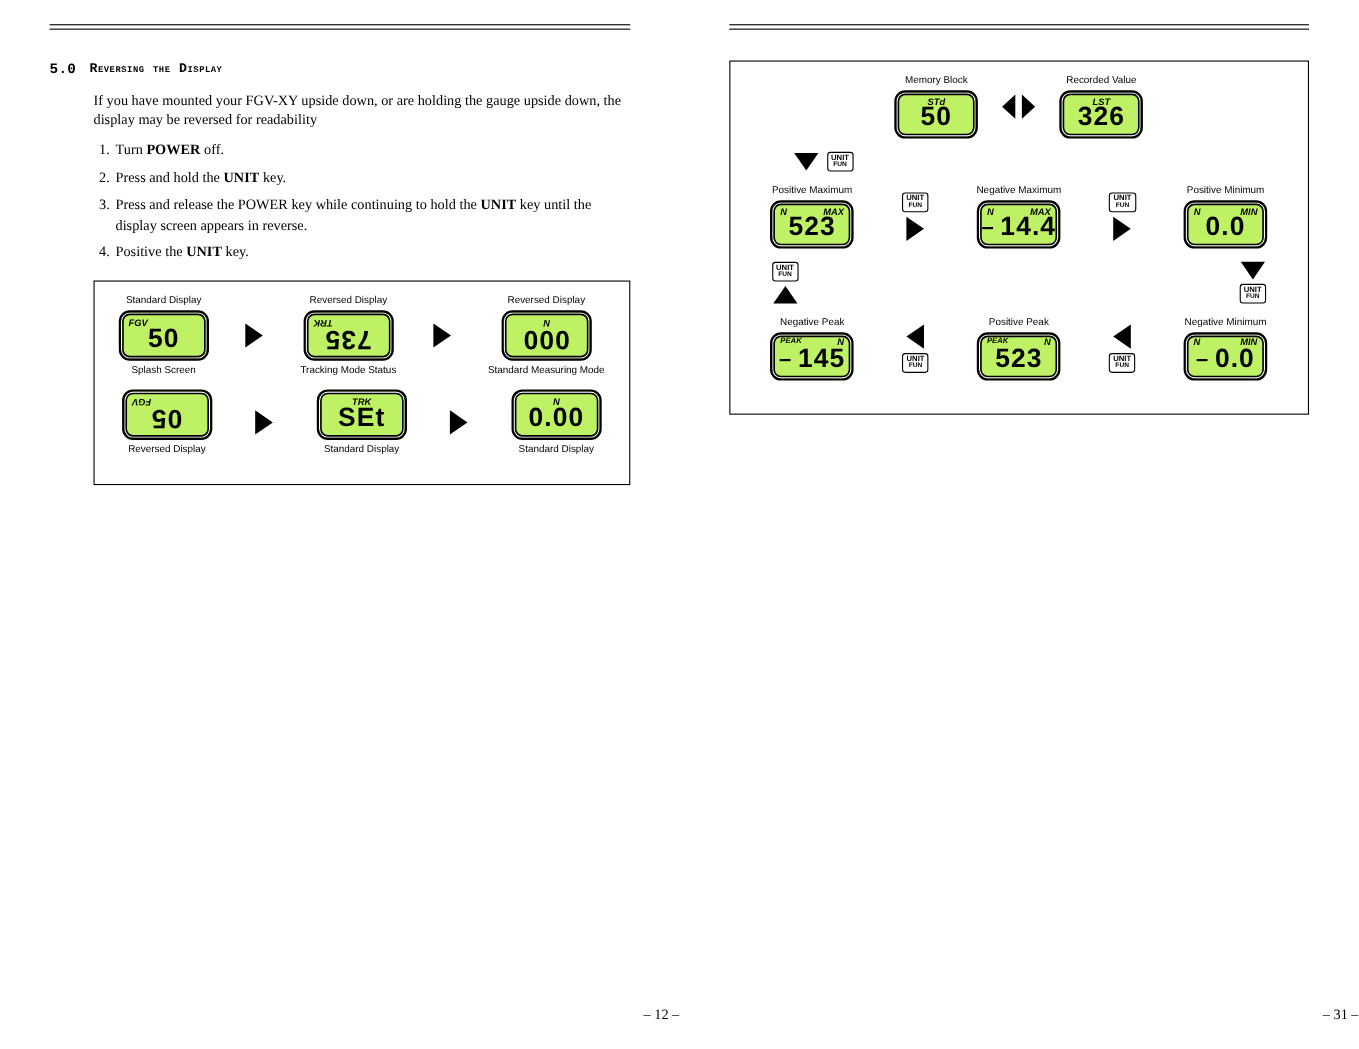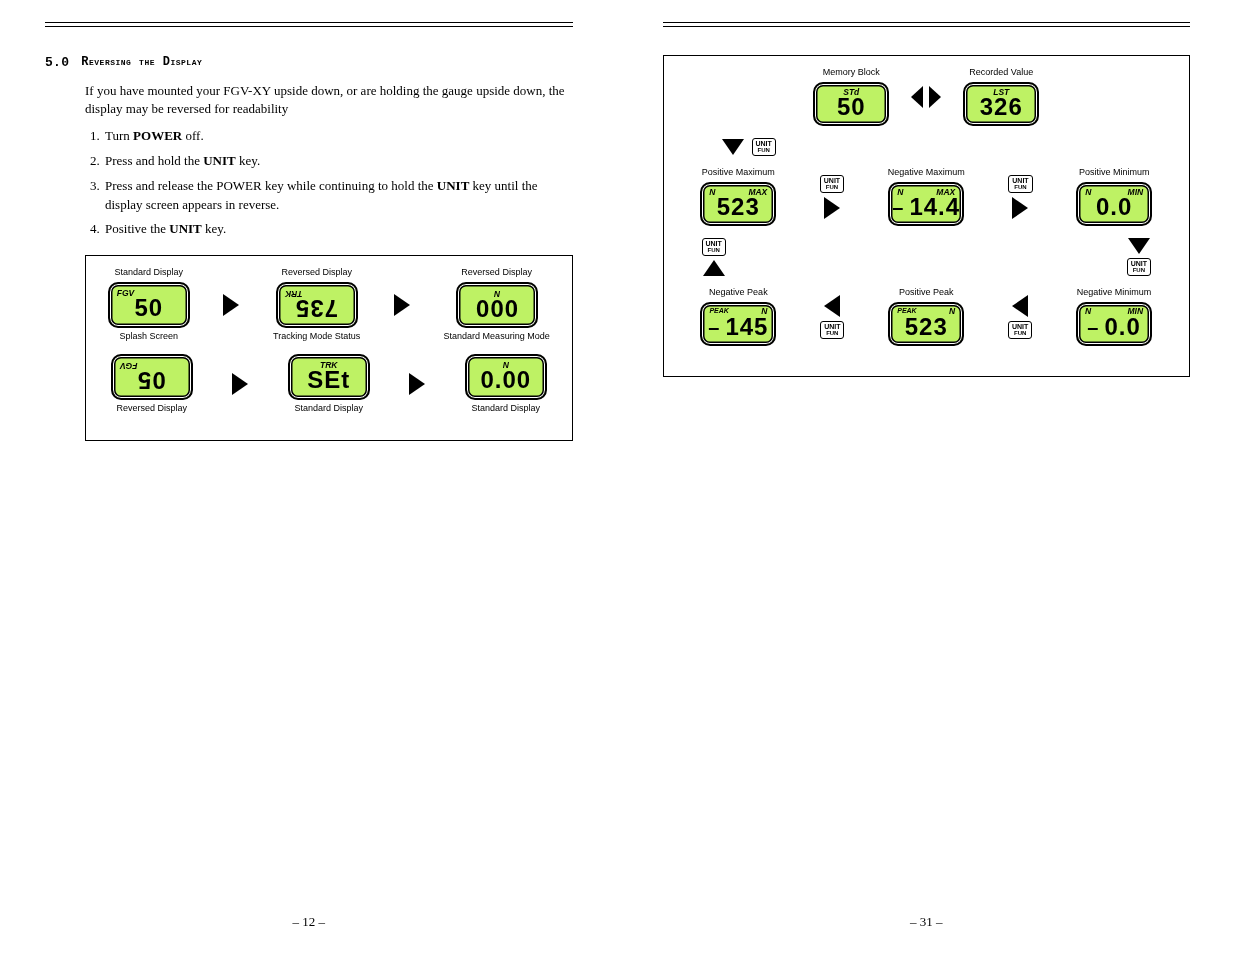--- a/index.html
+++ b/index.html
@@ -43,21 +43,21 @@
   }
   .body-text { margin-left: 40px; }
   .para { font-size: 13px; line-height: 1.35; margin-bottom: 10px; }
   ol.steps { list-style: decimal; margin-left: 18px; }
   ol.steps li { font-size: 13px; line-height: 1.45; margin-bottom: 6px; padding-left: 2px; }
   strong { font-weight: bold; }
   .pagenum {
     position: absolute;
     bottom: 24px;
     left: 0; right: 0;
-    text-align: center;
+    text-align: right;
     font-size: 13px;
   }
   
   .diagram-box {
     border: 1px solid #000;
     margin-left: 40px;
     margin-top: 16px;
     padding: 12px 8px 14px 8px;
     font-family: Arial, Helvetica, sans-serif;
   }

